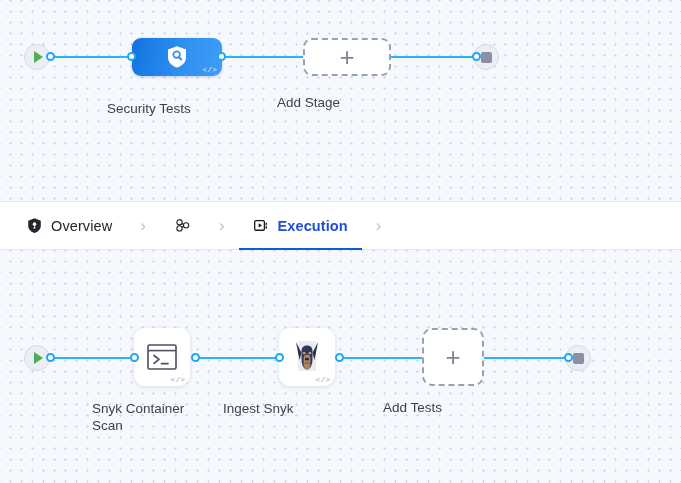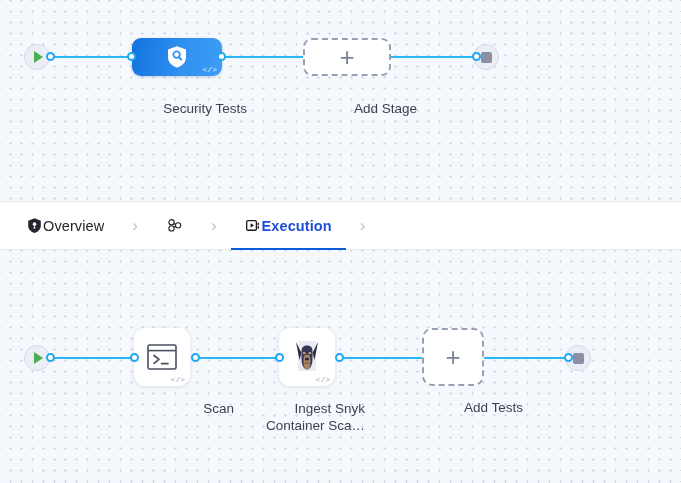--- a/index.html
+++ b/index.html
@@ -25,21 +25,21 @@
   
   #tabbar {
     position: absolute; top: 201px; left: 0;
     width: 681px; height: 49px;
     background: #ffffff;
     border-top: 1px solid #e4e9f0;
     border-bottom: 1px solid #e4e9f0;
     display: flex; align-items: center;
   }
   .tab {
-    display: flex; align-items: center; gap: 0;
+    display: flex; align-items: center; gap: 8px;
     height: 48px; padding: 0 14px;
     cursor: pointer; position: relative;
   }
   .tab .tab-label {
     font-size: 14.5px; color: #22242b; letter-spacing: .1px; white-space: nowrap;
   }
   .tab.active .tab-label { font-weight: bold; color: #1d4ed8; }
   .tab.active::after {
     content: ""; position: absolute; left: 0; right: 0; bottom: -1px;
     height: 3px; background: #0b5cd8;
@@ -95,21 +95,21 @@
   .plus-glyph { color: #7d8498; font-size: 26px; line-height: 1; font-weight: 300; }
 
   
   .step-node {
     position: absolute; width: 56px; height: 58px; border-radius: 11px;
     background: #ffffff; box-shadow: 0 1px 4px rgba(30,50,90,.13);
     display: flex; align-items: center; justify-content: center; z-index: 3;
   }
 
   .node-caption {
-    position: absolute; text-align: right;
+    position: absolute; text-align: left;
     font-size: 13.5px; color: #3c4250; line-height: 17px;
   }
 </style>
 </head>
 <body>
 
 <div id="app">
 
   <div class="canvas" id="canvas-top">
     <div class="row">
@@ -137,21 +137,21 @@
       <div class="add-node" style="left:303px; top:38px; width:88px; height:38px; border-radius:9px;">
         <span class="plus-glyph">+</span>
       </div>
 
       <div class="endcap" style="left:473px; top:44px;">
         <div class="stop-sq"></div>
       </div>
       <div class="port" style="left:472px; top:52px;"></div>
 
       <div class="node-caption" style="left:107px; top:100px; width:140px;">Security Tests</div>
-      <div class="node-caption" style="left:277px; top:100px; width:140px;">Add Stage</div>
+      <div class="node-caption" style="left:277px; top:94px; width:140px;">Add Stage</div>
     </div>
   </div>
 
   <div id="tabbar">
 
     <div class="tab" style="margin-left:12px;">
       <svg class="tab-icon" viewBox="0 0 20 20">
         <path d="M10 1.6 L17.4 4.3 V10 c0 4.7 -3.4 7.5 -7.4 8.8 C6 17.5 2.6 14.7 2.6 10 V4.3 Z" fill="#23262e"></path>
         <circle cx="10" cy="8.4" r="2.1" fill="#ffffff"></circle>
         <path d="M10 10.2 L11.4 13.6 H8.6 Z" fill="#ffffff"></path>
@@ -232,23 +232,23 @@
       <div class="add-node" style="left:422px; top:78px; width:62px; height:58px; border-radius:10px;">
         <span class="plus-glyph">+</span>
       </div>
 
       <div class="endcap" style="left:565px; top:95px;">
         <div class="stop-sq"></div>
       </div>
       <div class="port" style="left:564px; top:103px;"></div>
 
       <div class="node-caption" style="left:92px; top:150px; width:142px;">
+        <div>Snyk Container</div>
         <div>Scan</div>
       </div>
       <div class="node-caption" style="left:223px; top:150px; width:142px;">
         <div>Ingest Snyk</div>
-        <div>Container Sca…</div>
       </div>
       <div class="node-caption" style="left:383px; top:149px; width:140px;">Add Tests</div>
     </div>
   </div>
 
 </div>
 
 </body></html>

